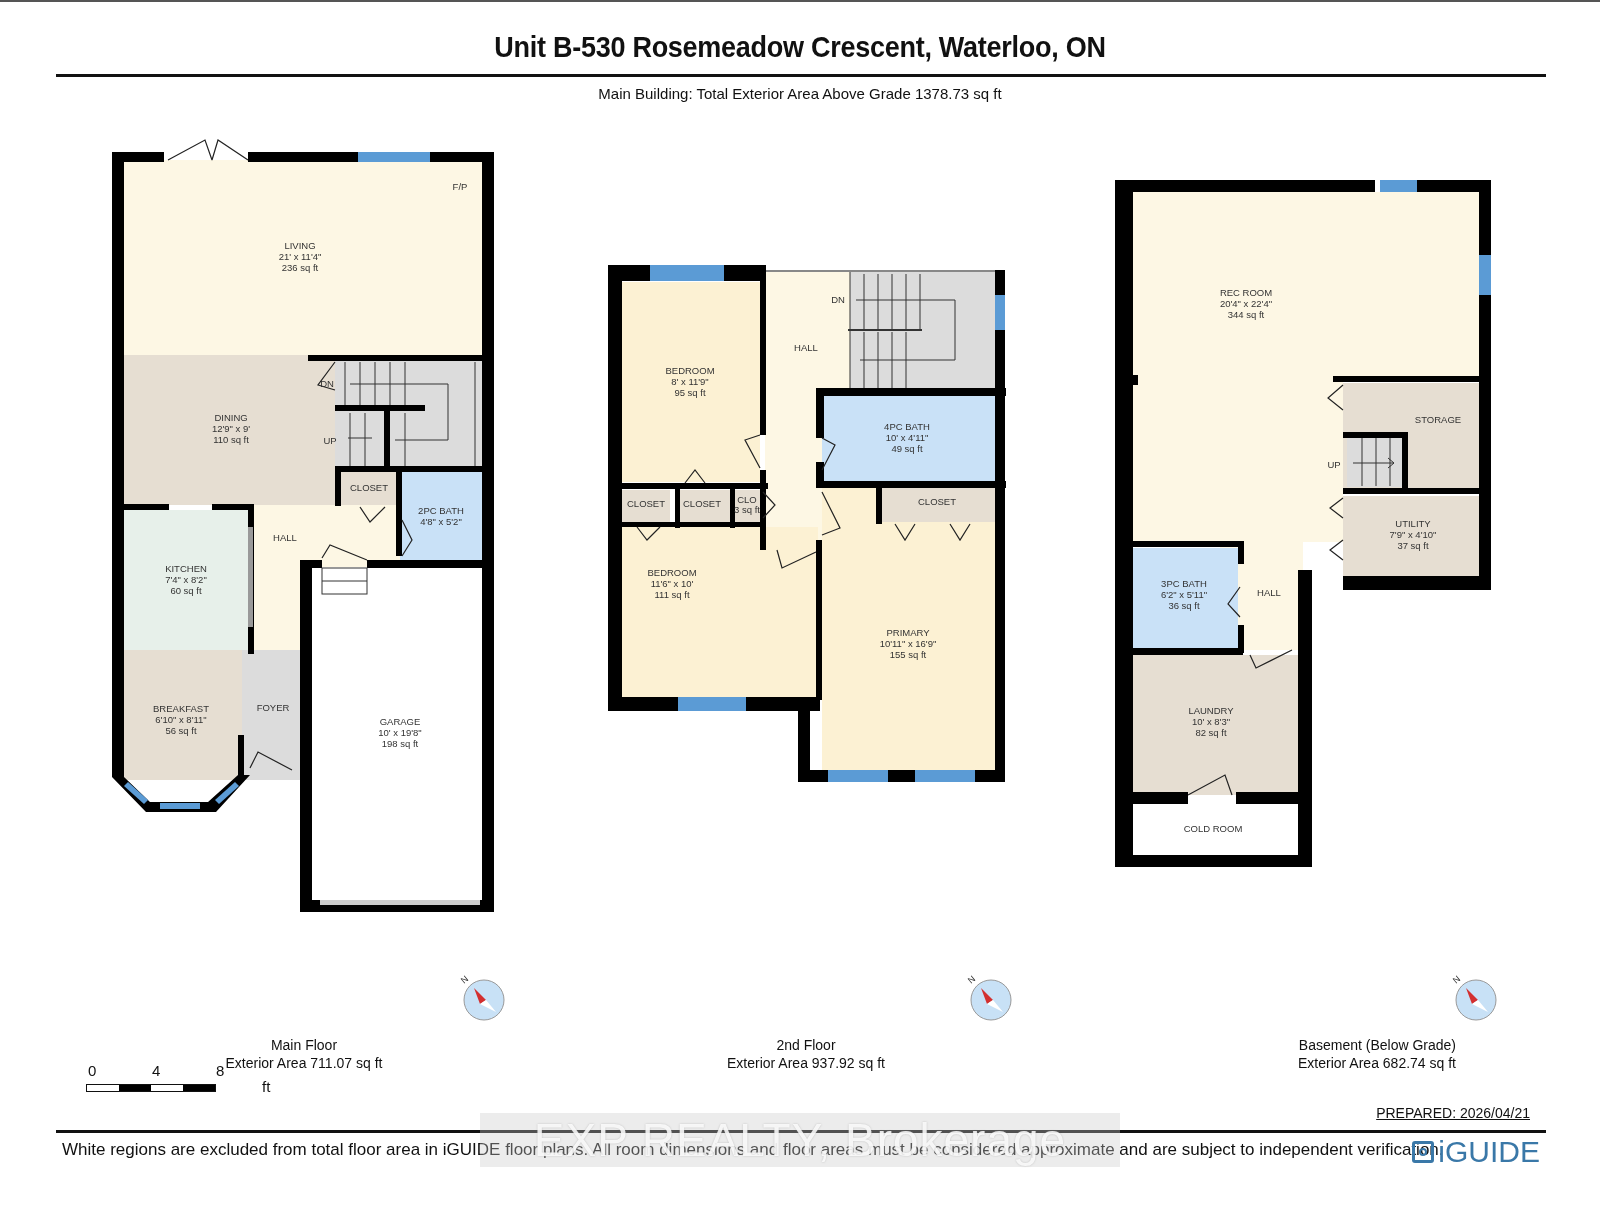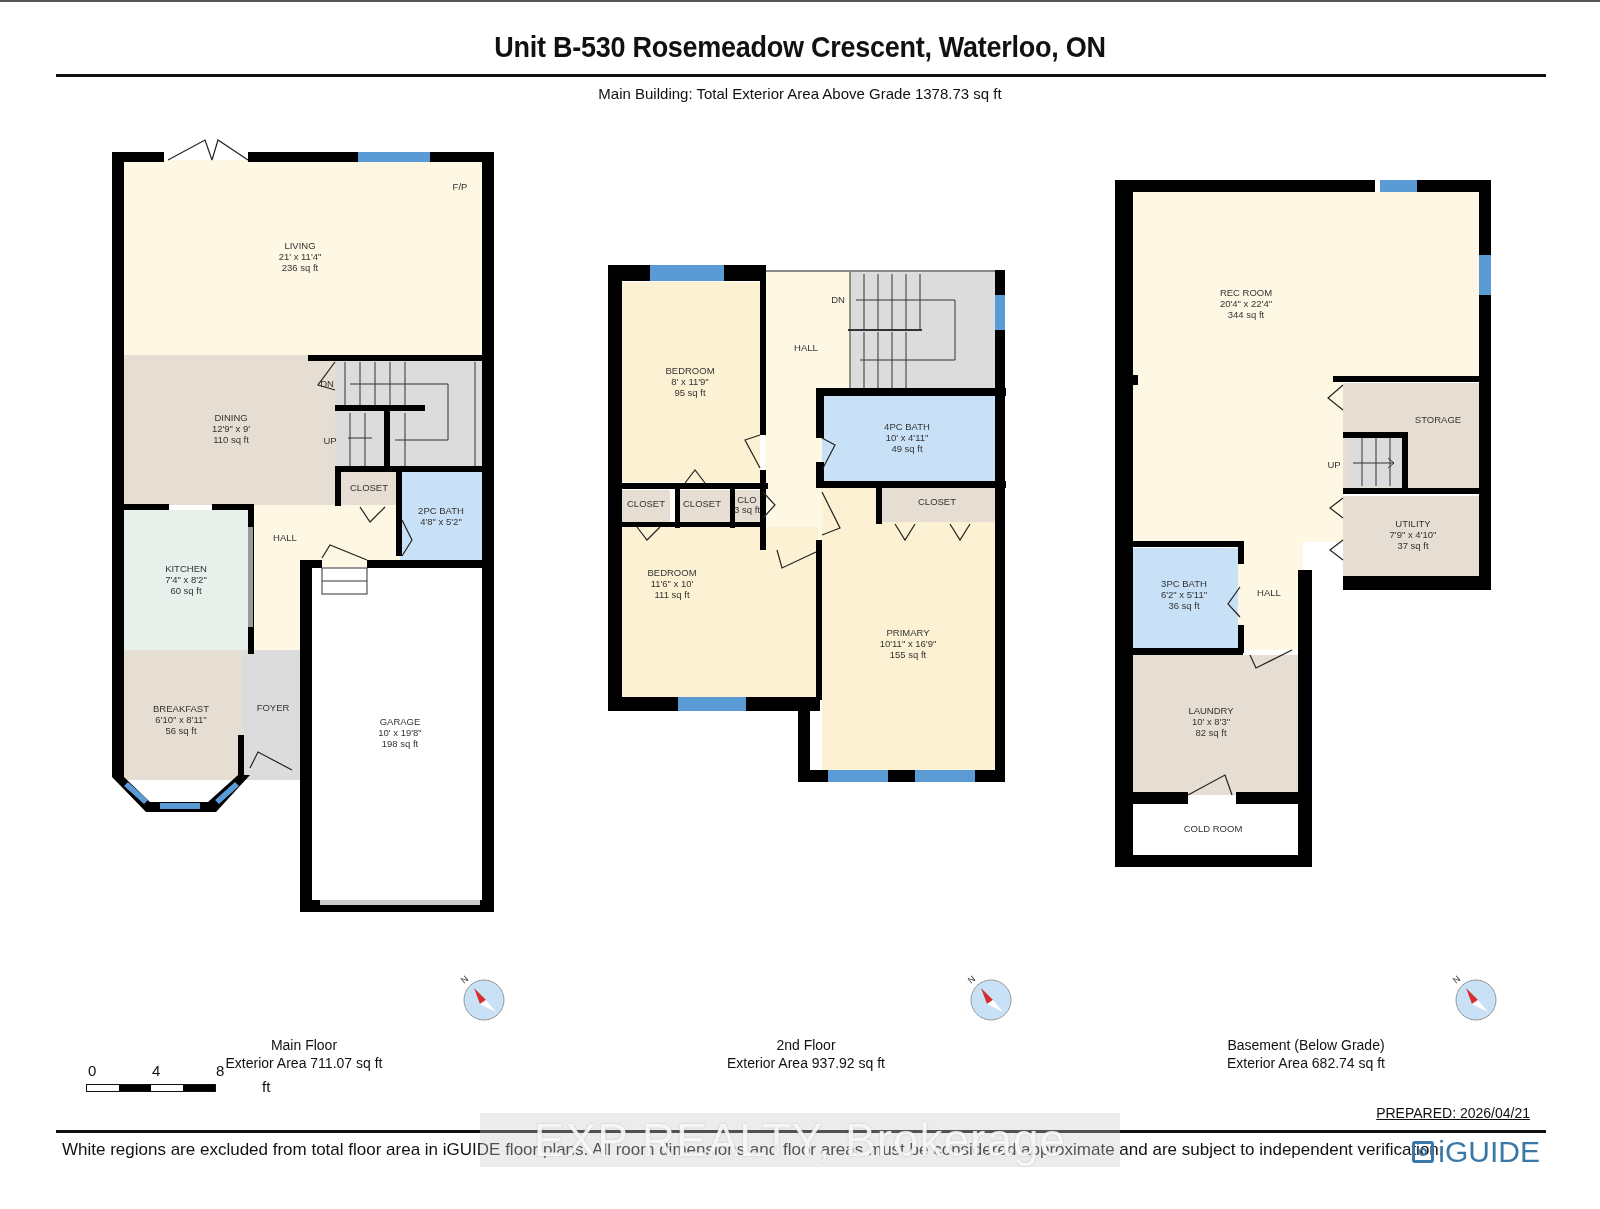--- a/index.html
+++ b/index.html
@@ -273,21 +273,21 @@
 </svg>
 
 <div class="floor-caption" style="left:154px; top:1036px;">
   <div class="fname">Main Floor</div>
   <div>Exterior Area 711.07 sq ft</div>
 </div>
 <div class="floor-caption" style="left:656px; top:1036px;">
   <div class="fname">2nd Floor</div>
   <div>Exterior Area 937.92 sq ft</div>
 </div>
-<div class="floor-caption" style="left:1156px; top:1036px;">
+<div class="floor-caption" style="left:1156px; top:1036px;text-align:right;">
   <div class="fname">Basement (Below Grade)</div>
   <div>Exterior Area 682.74 sq ft</div>
 </div>
 
 <div class="scale">
   <div class="ticks">
     <span style="left:2px">0</span>
     <span style="left:66px">4</span>
     <span style="left:130px">8</span>
   </div>

